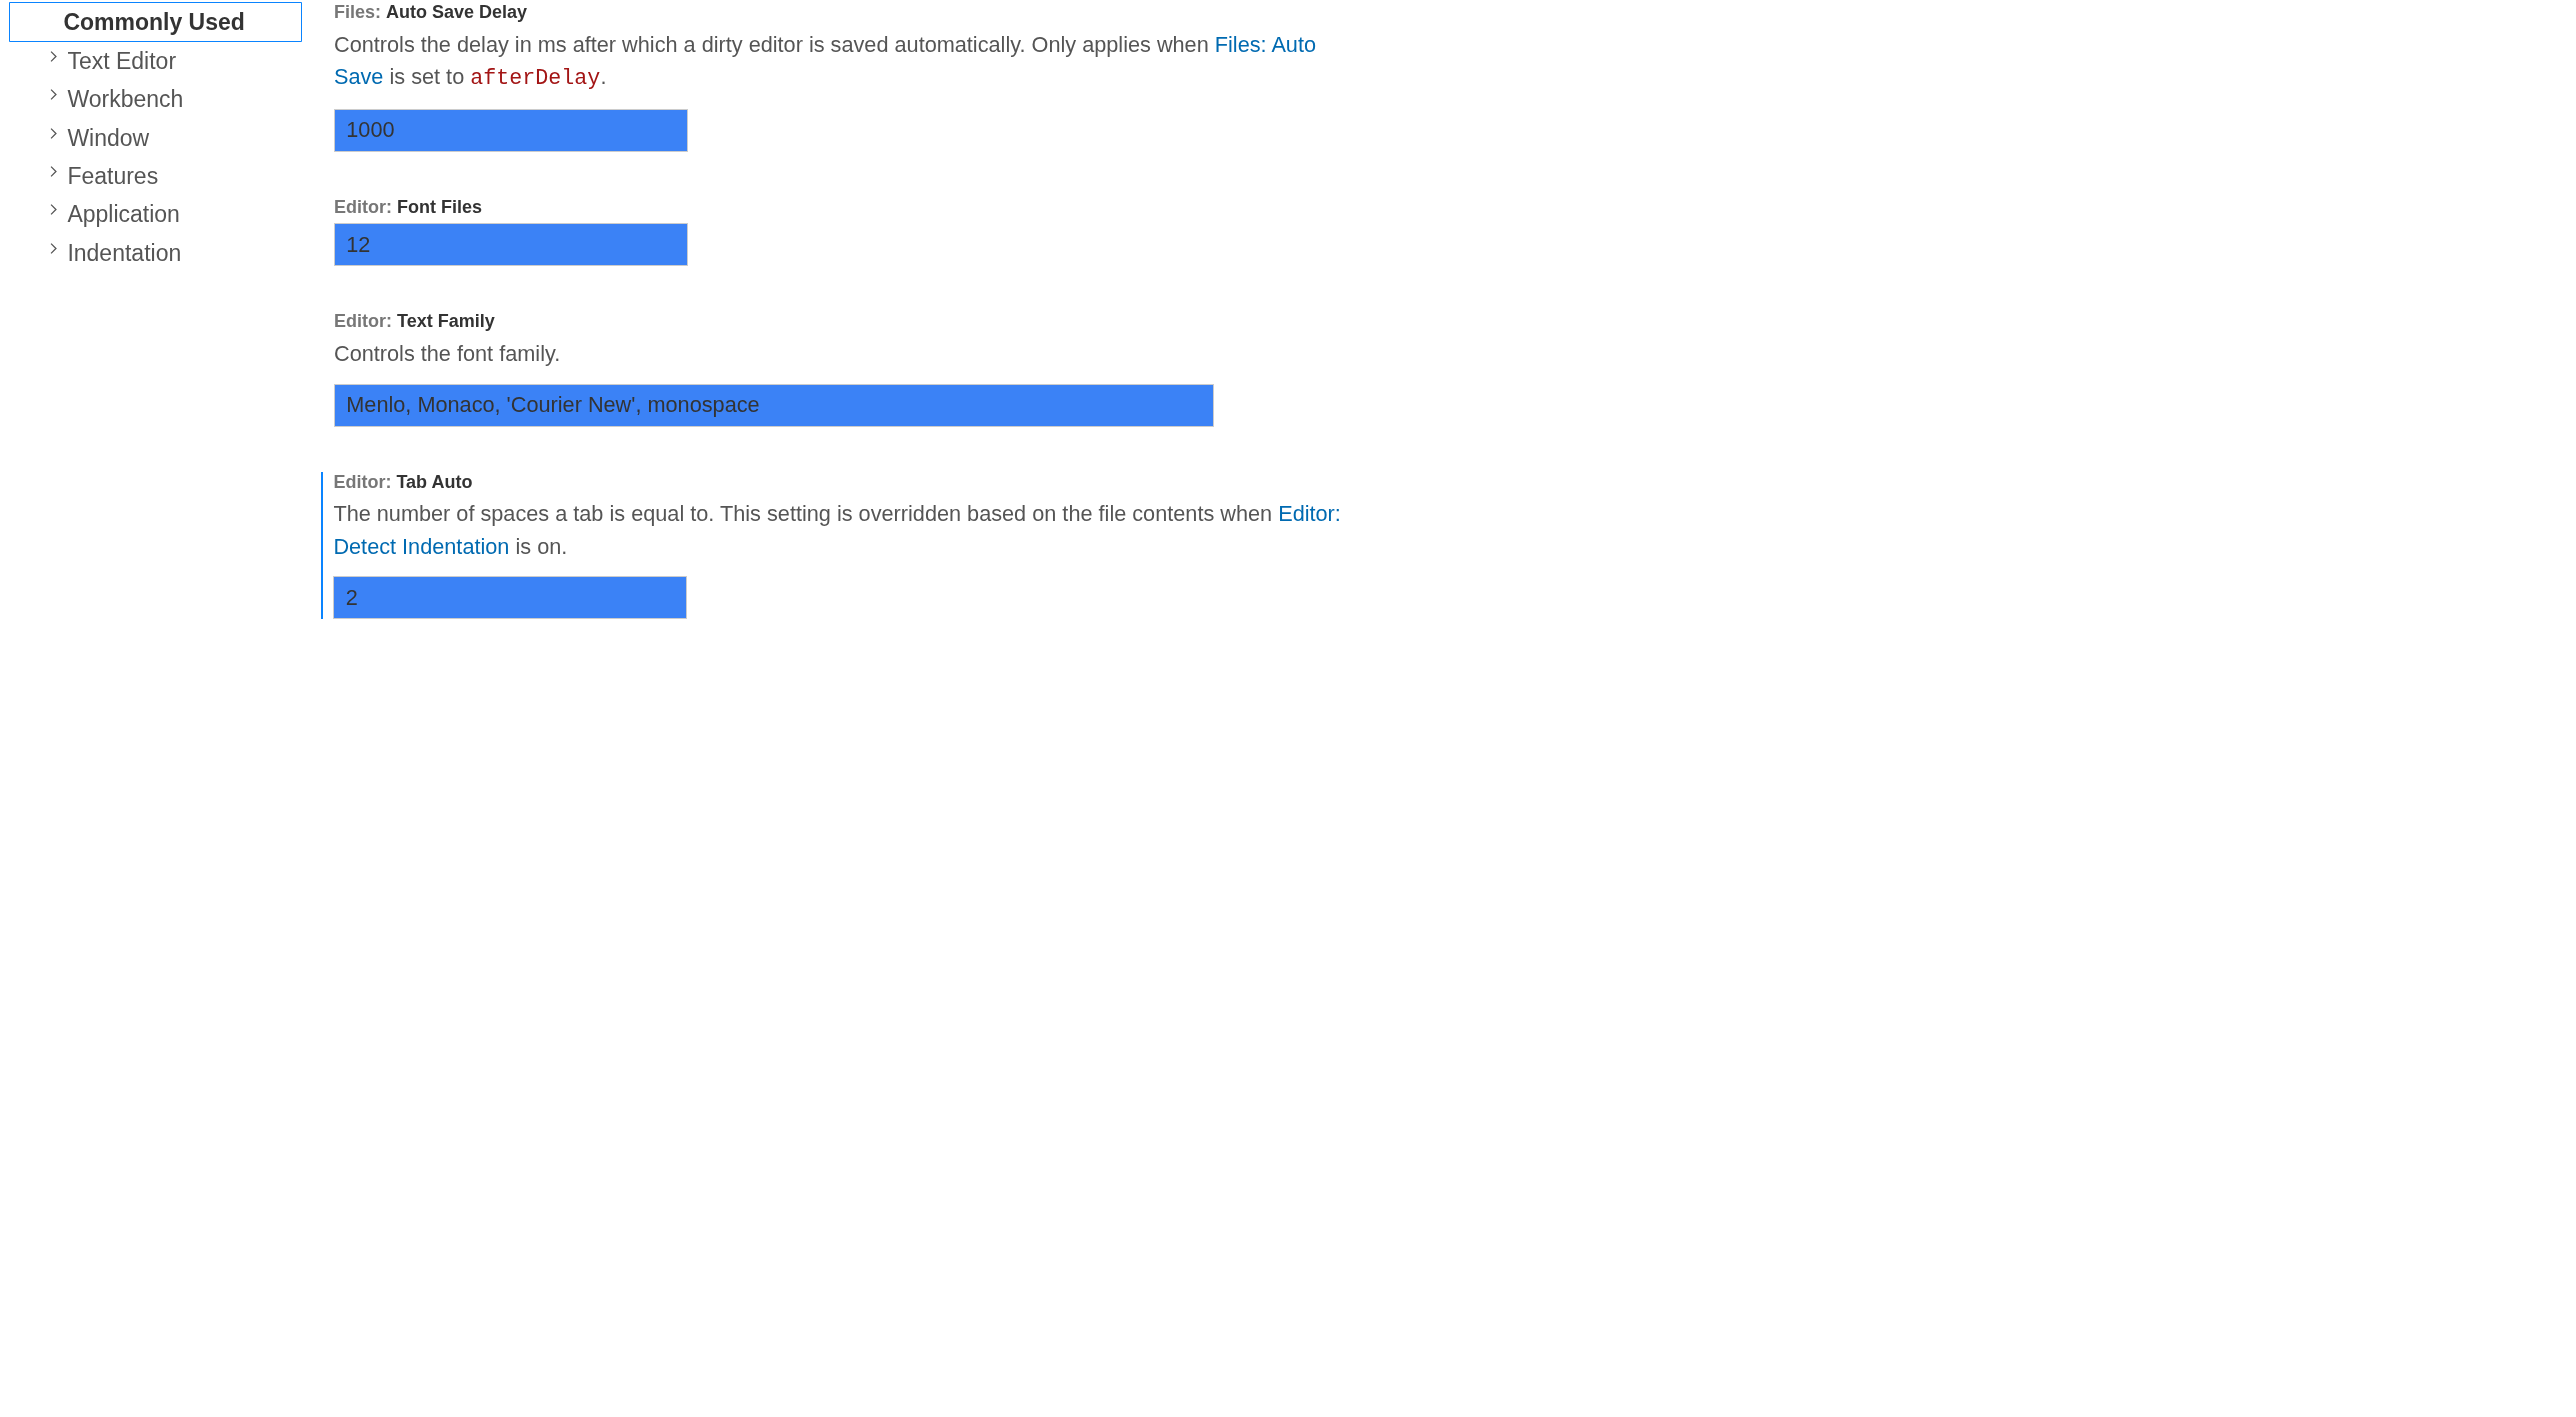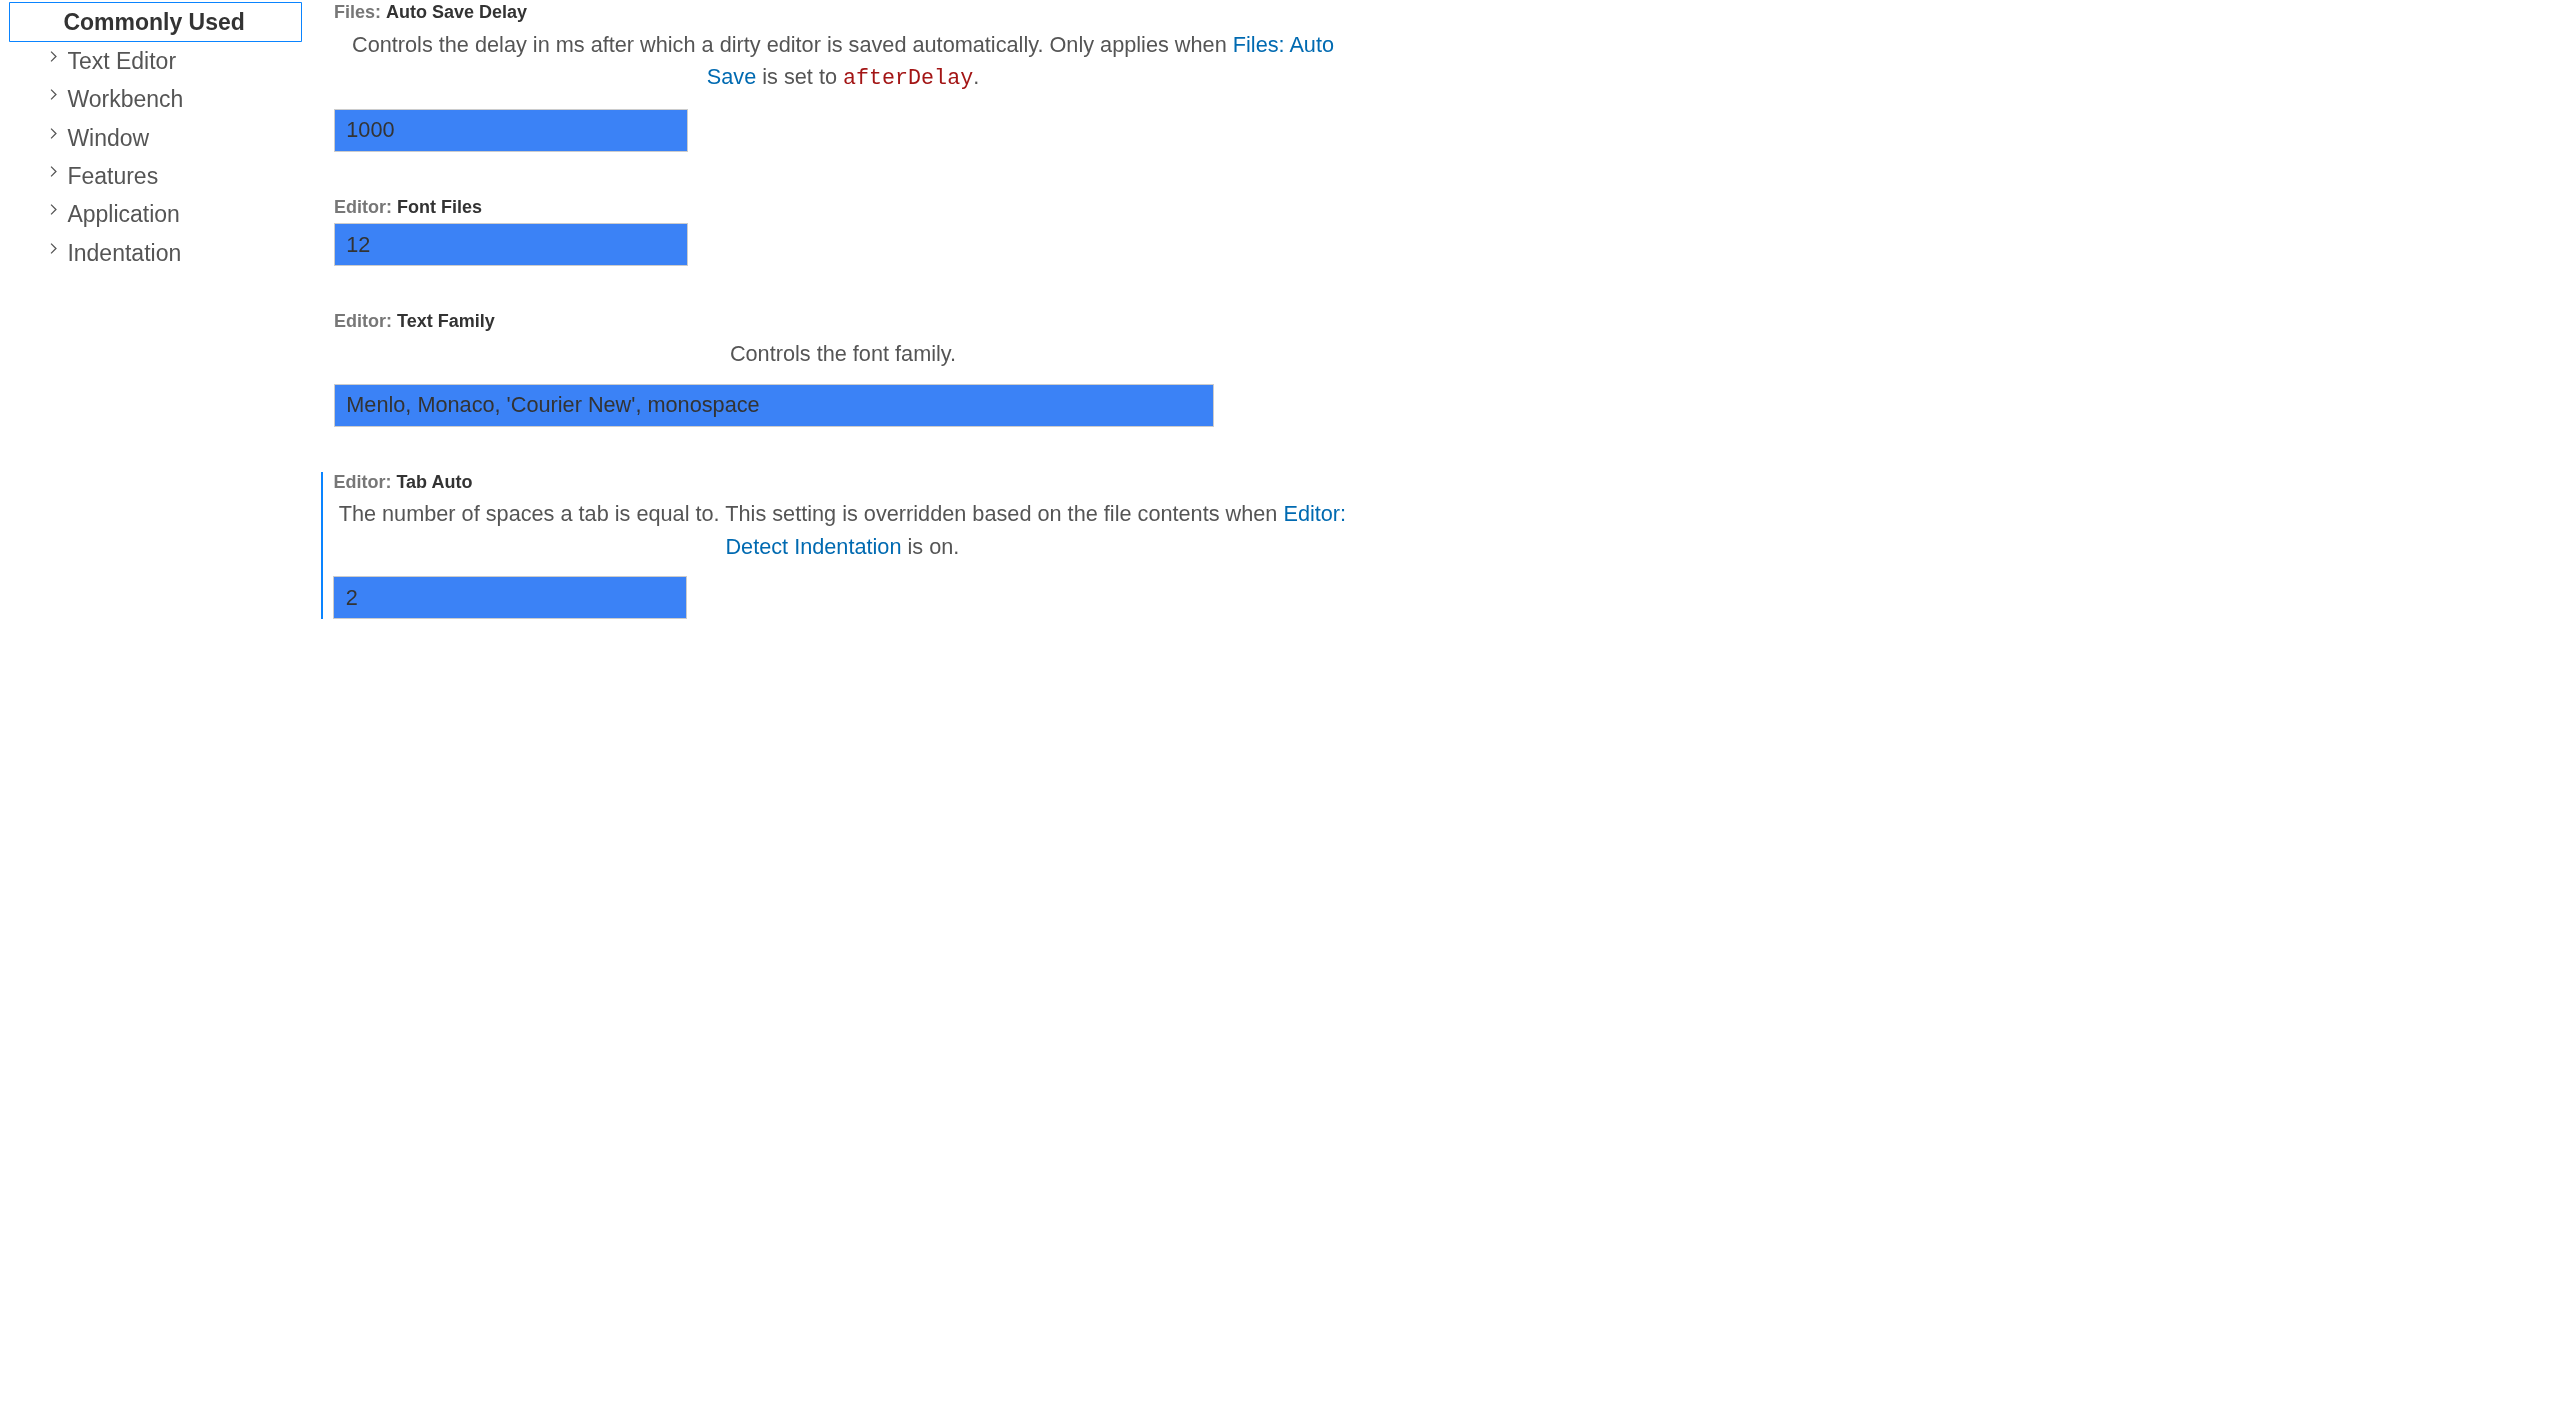--- a/index.html
+++ b/index.html
@@ -80,21 +80,20 @@
     .setting-title .name {
       font-weight: 700;
       color: #333;
     }
     .setting-desc {
       font-size: 21.7px;
       color: #555;
       line-height: 1.5;
       margin-bottom: 13px;
       max-width: 1018px;
-      text-align: center;
     }
     .setting-desc .link {
       color: #006ab1;
       cursor: pointer;
     }
     .setting-desc .code {
       font-family: Menlo, Monaco, "Courier New", monospace;
       color: #a31515;
     }
     .setting-input {

